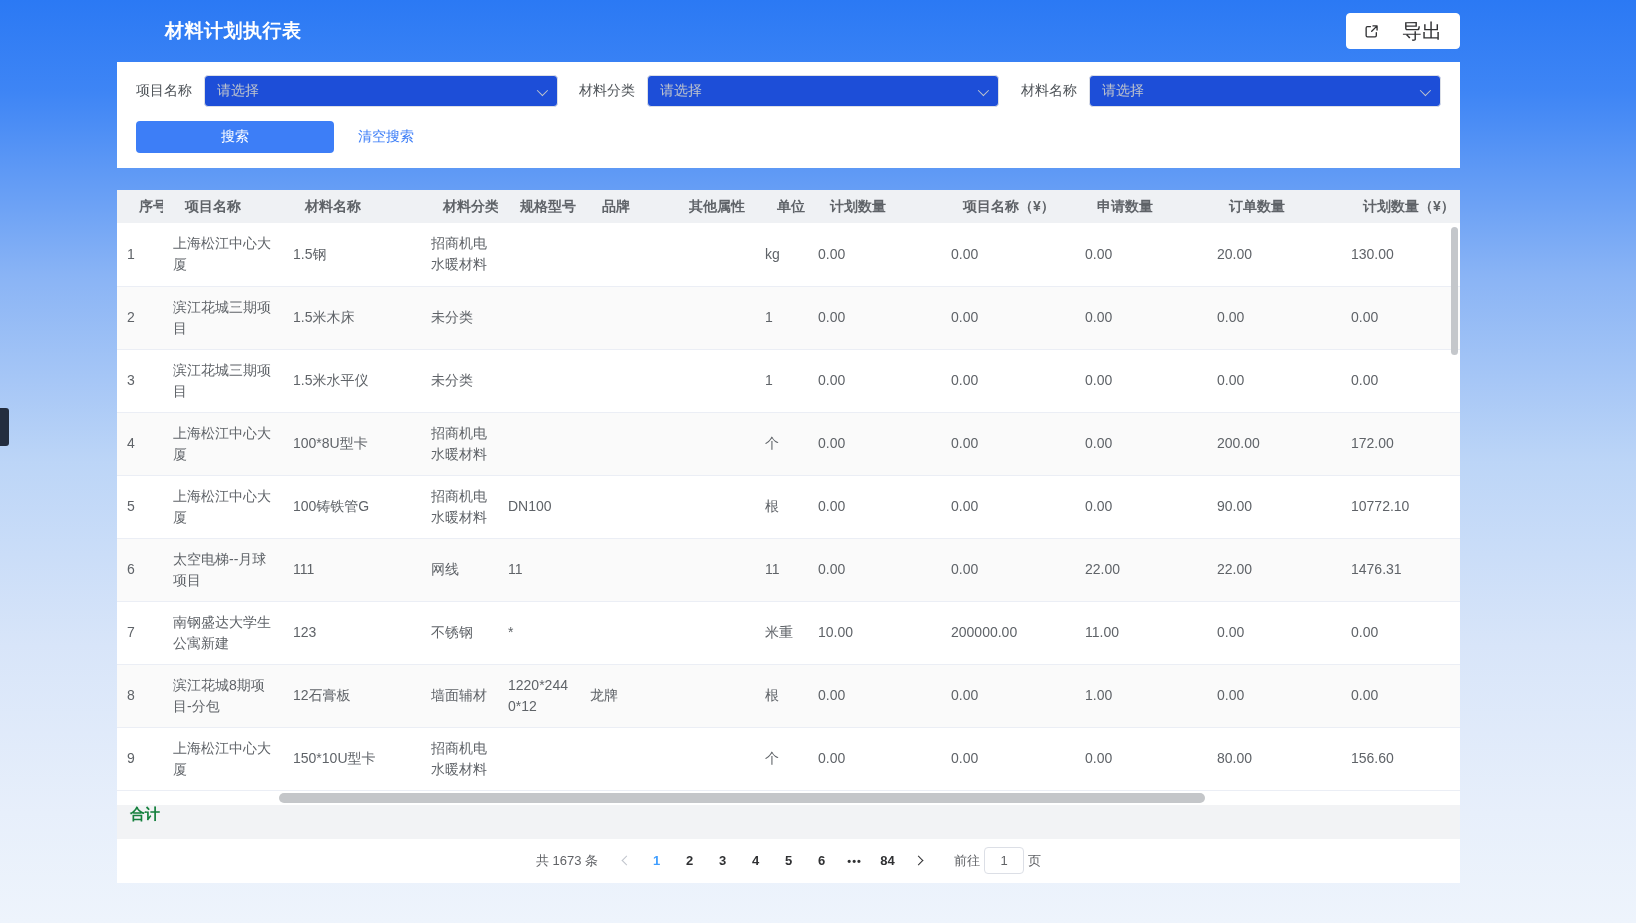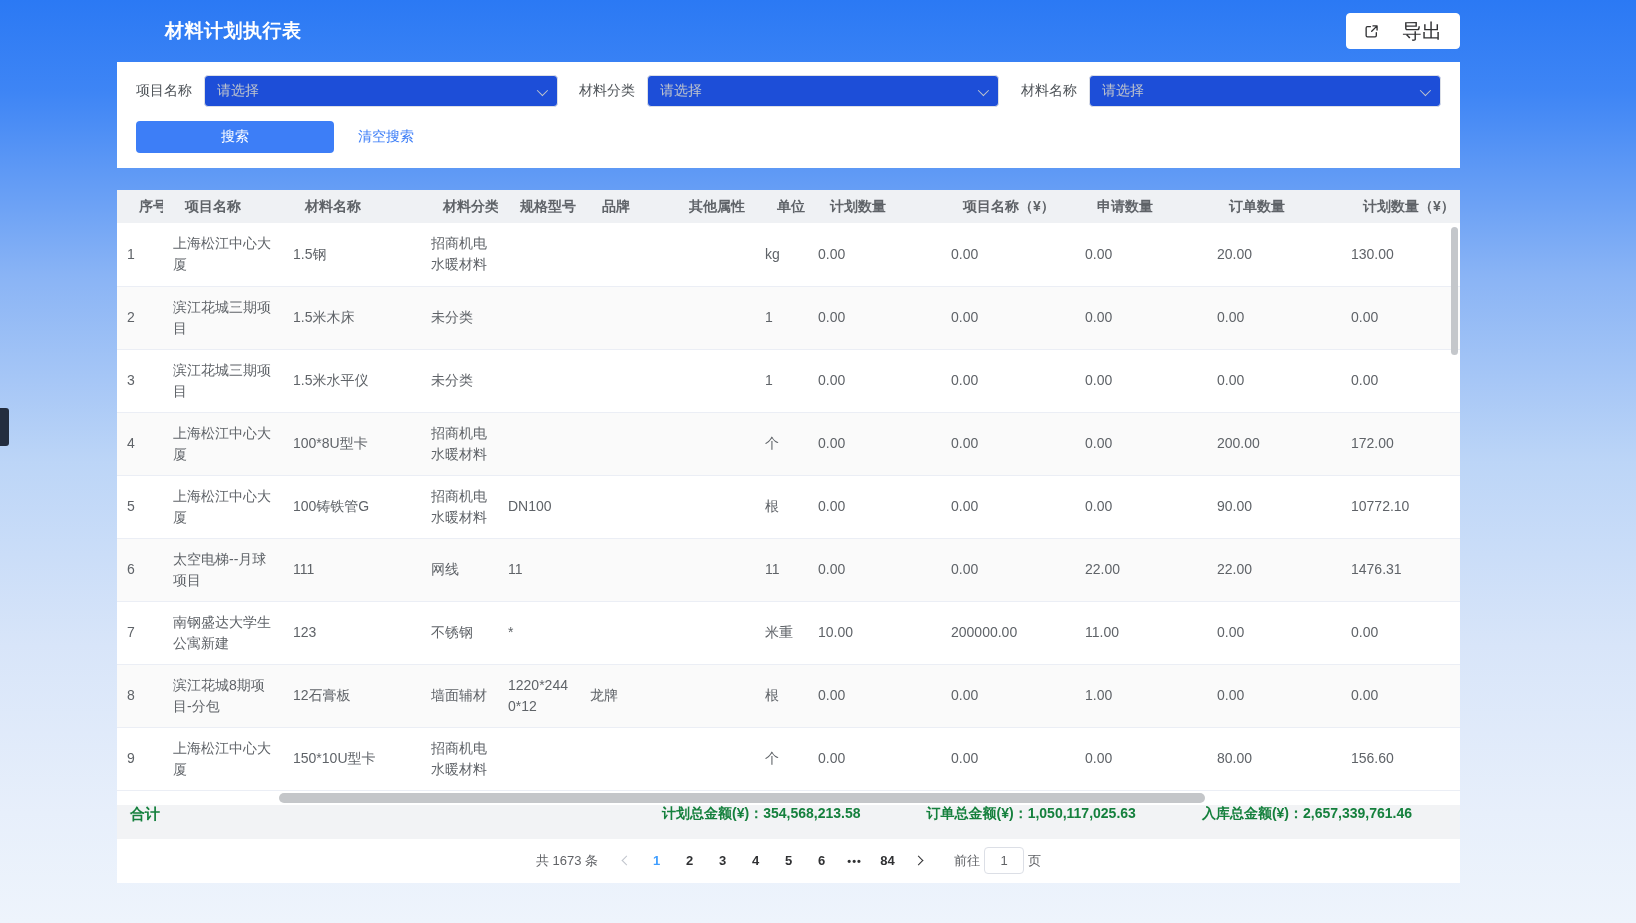--- a/index.html
+++ b/index.html
@@ -279,25 +279,20 @@
           </tr>
         </tbody>
       </table>
     <div class="vscroll"></div>
   </div>
   <div class="hscroll">
     <div class="thumb"></div>
   </div>
   <div class="summary">
     <span class="total-label">合计</span>
-    <div class="items">
-      <span class="item"><span>计划总金额(¥)：</span><span>354,568,213.58</span></span>
-      <span class="item"><span>订单总金额(¥)：</span><span>1,050,117,025.63</span></span>
-      <span class="item"><span>入库总金额(¥)：</span><span>2,657,339,761.46</span></span>
-    </div>
   </div>
   <div class="pagination">
     <span class="total-count">共 1673 条</span>
     <button class="arrow-btn prev">
         <span class="chev"></span>
       </button>
     <div class="pages">
         <button class="page-btn active">1</button>
         <button class="page-btn">2</button>
         <button class="page-btn">3</button>

